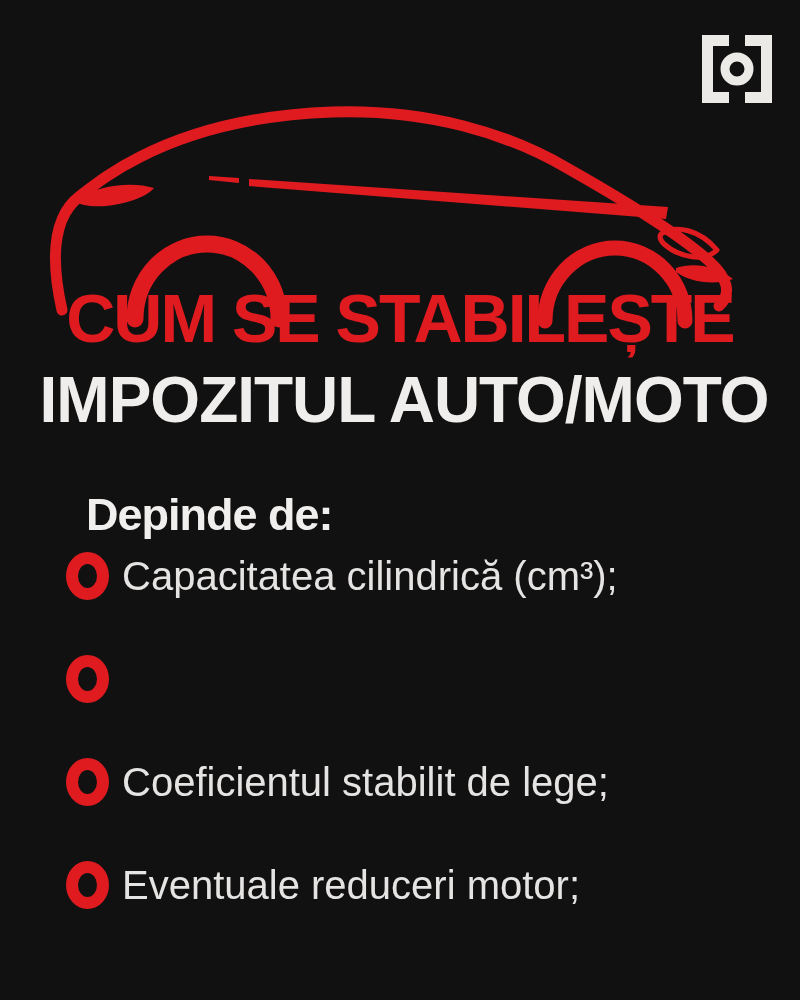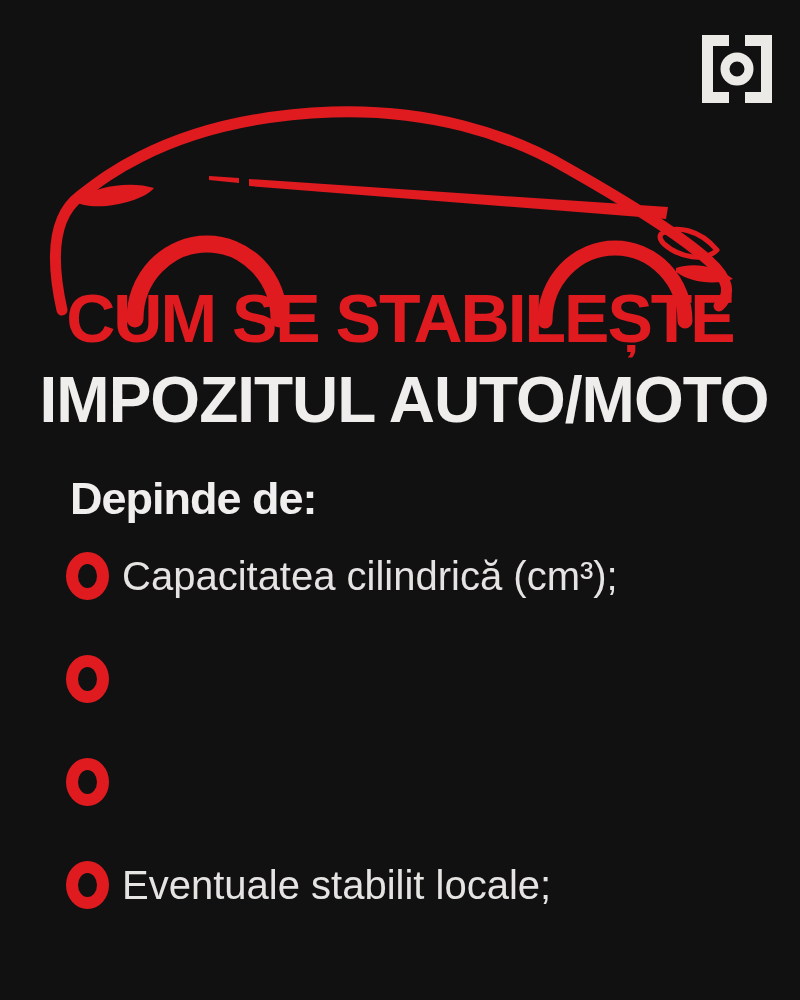--- a/index.html
+++ b/index.html
@@ -36,21 +36,21 @@
     white-space:nowrap;
   }
   .title-white{
     position:absolute;top:364px;left:0;width:800px;margin:4px;
     text-align:center;color:#efeeec;
     font-size:64px;font-weight:bold;letter-spacing:-1px;line-height:1.0;
     white-space:nowrap;
   }
   
   .list-heading{
-    position:absolute;top:473px;left:70px;margin:0;
+    position:absolute;top:473px;left:70px;margin:16px;
     color:#f0efed;font-size:45px;font-weight:bold;letter-spacing:-1px;
   }
   .bullets{
     position:absolute;top:552px;left:66px;margin:0;padding:0;list-style:none;
     display:flex;flex-direction:column;gap:55px;
   }
   .bullet-row{display:flex;align-items:center;height:48px;}
   .o-ring{
     display:inline-block;box-sizing:border-box;
     width:43px;height:48px;border:12px solid #e01b20;border-radius:50%;
@@ -95,20 +95,21 @@
   <ul class="bullets">
     <li class="bullet-row">
       <span class="o-ring"></span>
       <span class="bullet-label">Capacitatea cilindrică (cm³);</span>
     </li>
     <li class="bullet-row">
       <span class="o-ring"></span>
     </li>
     <li class="bullet-row">
       <span class="o-ring"></span>
+      <span class="bullet-label">Coeficientul stabilit de lege;</span>
     </li>
     <li class="bullet-row">
       <span class="o-ring"></span>
-      <span class="bullet-label">Eventuale stabilit locale;</span>
+      <span class="bullet-label">Eventuale reduceri motor;</span>
     </li>
   </ul>
 
 </div>
 
 </body></html>

